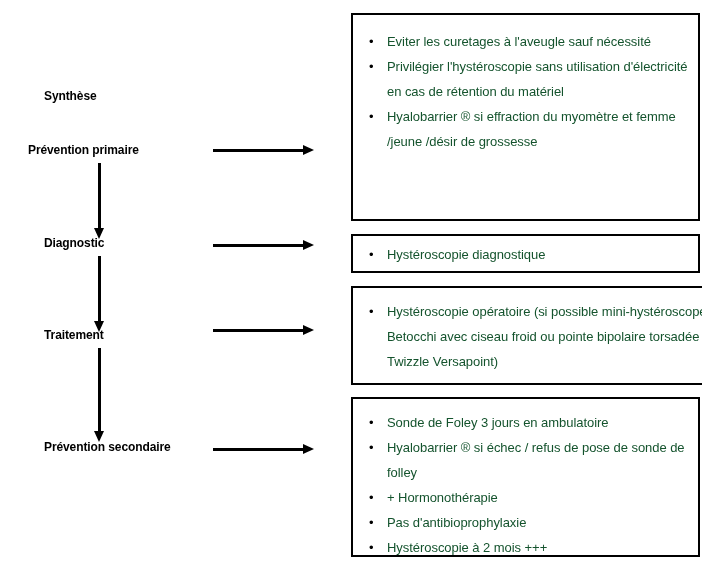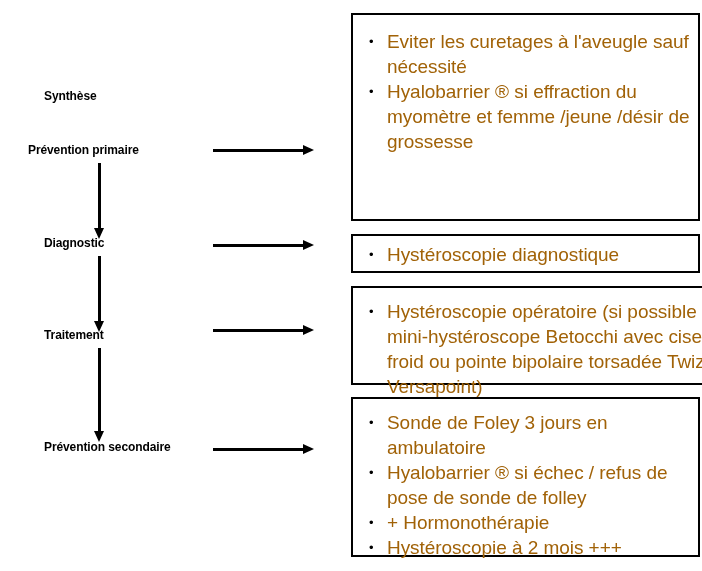--- a/index.html
+++ b/index.html
@@ -82,23 +82,23 @@
     background: #ffffff;
   }
   .box ul {
     list-style: none;
     margin: 0;
     padding: 0;
   }
   .box li {
     position: relative;
     font-family: "Liberation Sans", sans-serif;
-    font-size: 19px;
+    font-size: 13px;
     line-height: 25px;
-    color: #a16207;
+    color: #14532d;
     padding-left: 26px;
     letter-spacing: -0.05px;
   }
   .box li::before {
     content: "\2022";
     position: absolute;
     left: 8px;
     top: 0;
     font-size: 13px;
     line-height: 25px;
@@ -151,20 +151,21 @@
   </div>
 
   <div class="h-arrow" style="left:213px; top:444px; width:101px;">
     <div class="shaft" style="width:92px;"></div>
     <div class="head" style="left:90px;"></div>
   </div>
 
   <div class="box" style="left:351px; top:13px; width:349px; height:208px; padding:14px 8px 0 8px;">
     <ul>
       <li>Eviter les curetages à l'aveugle sauf nécessité</li>
+      <li>Privilégier l'hystéroscopie sans utilisation d'électricité en cas de rétention du matériel</li>
       <li>Hyalobarrier ® si effraction du myomètre et femme /jeune /désir de grossesse</li>
     </ul>
   </div>
 
   <div class="box" style="left:351px; top:234px; width:349px; height:39px; padding:6px 8px 16px 8px;">
     <ul>
       <li>Hystéroscopie diagnostique</li>
     </ul>
   </div>
 
@@ -172,17 +173,18 @@
     <ul>
       <li>Hystéroscopie opératoire (si possible mini-hystéroscope Betocchi avec ciseau froid ou pointe bipolaire torsadée Twizzle Versapoint)</li>
     </ul>
   </div>
 
   <div class="box" style="left:351px; top:397px; width:349px; height:160px; padding:11px 8px 1px 8px;">
     <ul>
       <li>Sonde de Foley 3 jours en ambulatoire</li>
       <li>Hyalobarrier ® si échec / refus  de pose de sonde de folley</li>
       <li>+ Hormonothérapie</li>
+      <li>Pas d'antibioprophylaxie</li>
       <li>Hystéroscopie à 2 mois +++</li>
     </ul>
   </div>
 
 </div>
 
 </body></html>

